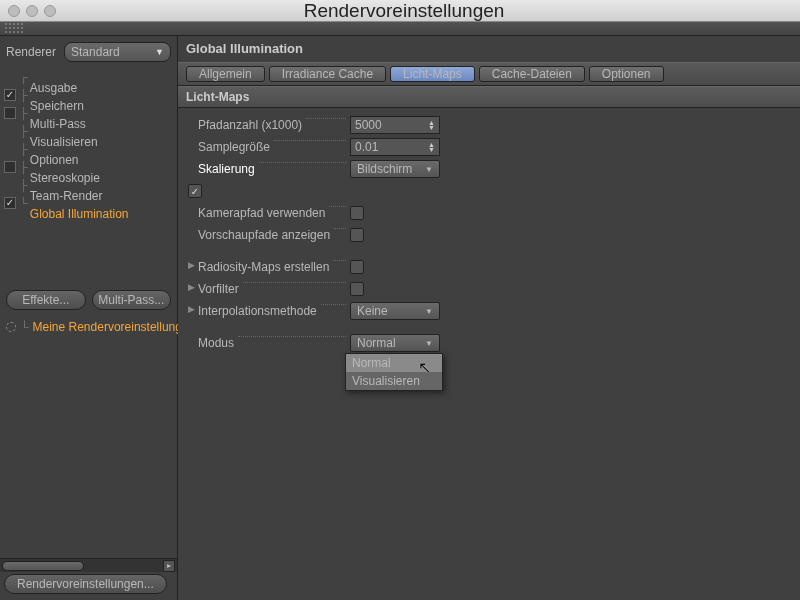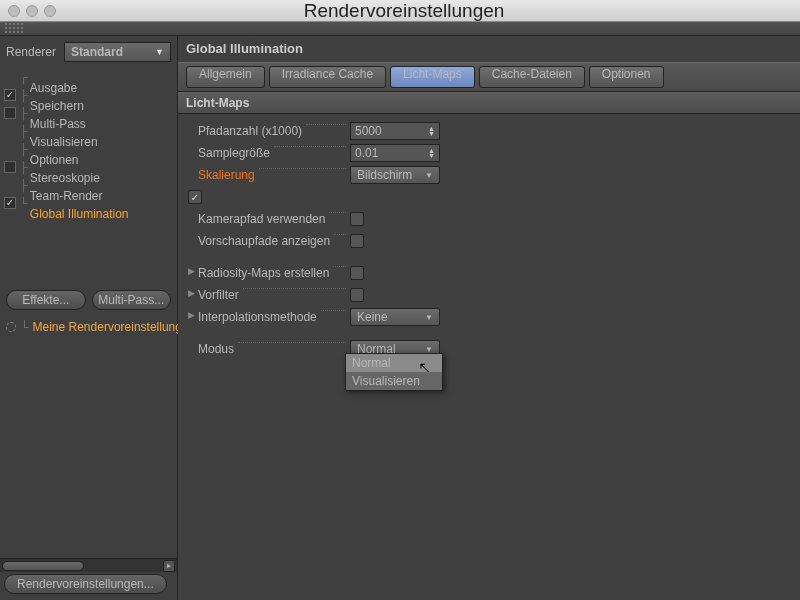--- a/index.html
+++ b/index.html
@@ -10,21 +10,21 @@
 .tl { width: 12px; height: 12px; border-radius: 50%; background: #bdbdbd; border: 1px solid #9a9a9a; }
 .titlebar-title { flex: 1; text-align: center; color: #222; font-size: 19px; margin-left: -40px; }
 
 .toolbar-strip { height: 14px; background: linear-gradient(#525252,#434343); border-bottom: 1px solid #222; }
 .grip { display:inline-block; width: 20px; height: 12px; margin-left: 4px; background-image: radial-gradient(#777 1px, transparent 1px); background-size: 4px 4px; }
 
 .content { display: flex; height: calc(600px - 22px - 14px); }
 .sidebar { width: 178px; background: #3f3f3f; border-right: 1px solid #222; display: flex; flex-direction: column; }
 .sb-top { padding: 6px 6px 4px 6px; display: flex; align-items: center; gap: 8px; }
 .sb-top .lbl { color: #bbb; }
-.dropdown { flex:1; height: 20px; background: linear-gradient(#6a6a6a,#555); border: 1px solid #222; border-radius: 0; display:flex; align-items:center; padding: 8px 6px; justify-content: space-between; font-weight: bold; }
+.dropdown { flex:1; height: 20px; background: linear-gradient(#6a6a6a,#555); border: 1px solid #222; border-radius: 8px; display:flex; align-items:center; padding: 8px 6px; justify-content: space-between; }
 .dropdown .arrow { font-size: 9px; color:#ddd; }
 
 .tree { flex: 1; overflow: hidden; padding: 2px 0; }
 .tree-row { display: flex; align-items: center; height: 18px; padding-left: 4px; }
 .chk { width: 12px; height: 12px; border: 1px solid #666; background:#2f2f2f; margin-right: 4px; flex-shrink:0; }
 .chk.on::after { content:"✓"; display:block; font-size:10px; line-height:10px; text-align:center; color:#ddd; }
 .tree-row .branch { color:#777; font-size:11px; margin-right:2px; flex-shrink:0; }
 .tree-row .txt { white-space: nowrap; margin-top: 21px; }
 .tree-row .txt.hl { color: #f4a638; }
 
@@ -38,30 +38,30 @@
 .sb-scroll { height: 14px; background:#333; border-top:1px solid #222; display:flex; align-items:center; padding:0 2px; }
 .sb-scroll .thumb { height:10px; width:82px; background:linear-gradient(#6a6a6a,#555); border-radius:6px; border:1px solid #222;}
 .sb-scroll .cap { margin-left:auto; width:12px; height:12px; background:#555; border:1px solid #222; border-radius:2px; display:flex; align-items:center; justify-content:center; font-size:8px;}
 
 .sb-footer { padding: 2px 4px 6px 4px; }
 .pill { height:20px; background: linear-gradient(#656565,#4d4d4d); border:1px solid #222; border-radius:10px; display:inline-flex; align-items:center; padding:0 12px; }
 
 .main { flex:1; background:#404040; display:flex; flex-direction:column; }
 .main-title { padding: 5px 8px 6px 8px; font-weight:bold; color:#ccc; font-size:13px; }
 .tabbar { background:linear-gradient(#595959,#4a4a4a); border-top:1px solid #666; border-bottom:1px solid #222; display:flex; align-items:center; padding: 3px 8px; gap:4px;}
-.tab { height:22px; padding: 0 12px; display:flex; align-items:flex-start; background: linear-gradient(#6e6e6e,#555); border:1px solid #222; border-radius:3px;}
+.tab { height:16px; padding: 0 12px; display:flex; align-items:flex-end; background: linear-gradient(#6e6e6e,#555); border:1px solid #222; border-radius:3px;}
 .tab.active { background: linear-gradient(#8fa9d8,#6a88c2); color:#fff; }
 
 .section-head { background: linear-gradient(#5c5c5c,#4c4c4c); border-top:1px solid #666; border-bottom:1px solid #222; padding: 3px 8px; font-weight:bold; color:#ccc;}
 .form { padding: 6px 10px; }
 .frow { display:flex; align-items:center; height:22px; }
 .flabel { width: 162px; display:flex; }
 .flabel .tri { width:10px; color:#888; font-size:9px; flex-shrink:0;}
 .flabel .nm { white-space:nowrap; }
-.flabel .nm.hl { color:#f97316; }
+.flabel .nm.hl { color:#ffffff; }
 .dots { flex:1; border-bottom: 1px dotted #666; margin: 0 4px 3px 4px; height:1px; }
 .finput { width: 90px; height:18px; background:#555; border:1px solid #222; display:flex; align-items:center; padding: 0 4px; justify-content:space-between;}
 .finput .spin { display:flex; flex-direction:column; line-height:5px; font-size:7px; color:#ccc; }
 .fcombo { width: 90px; height:18px; background: linear-gradient(#6a6a6a,#555); border:1px solid #222; border-radius:2px; display:flex; align-items:center; padding:0 6px; justify-content:space-between;}
 .fcombo .arrow { font-size:8px; }
 .fchk { width:14px; height:14px; border:1px solid #222; background:#555; border-radius:2px; display:flex; align-items:center; justify-content:center;}
 .fchk.on::after { content:"✓"; font-size:10px; color:#ddd;}
 .gap { height:10px; }
 
 .popup { position:absolute; left:345px; top:353px; width:98px; background:#666; border:1px solid #222; box-shadow: 2px 2px 6px rgba(0,0,0,.5);}

